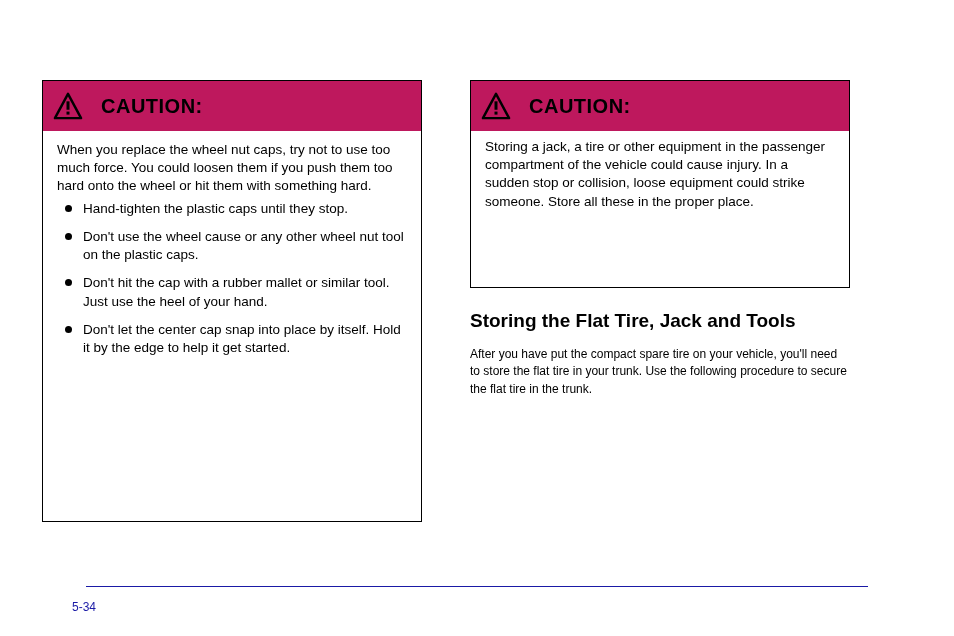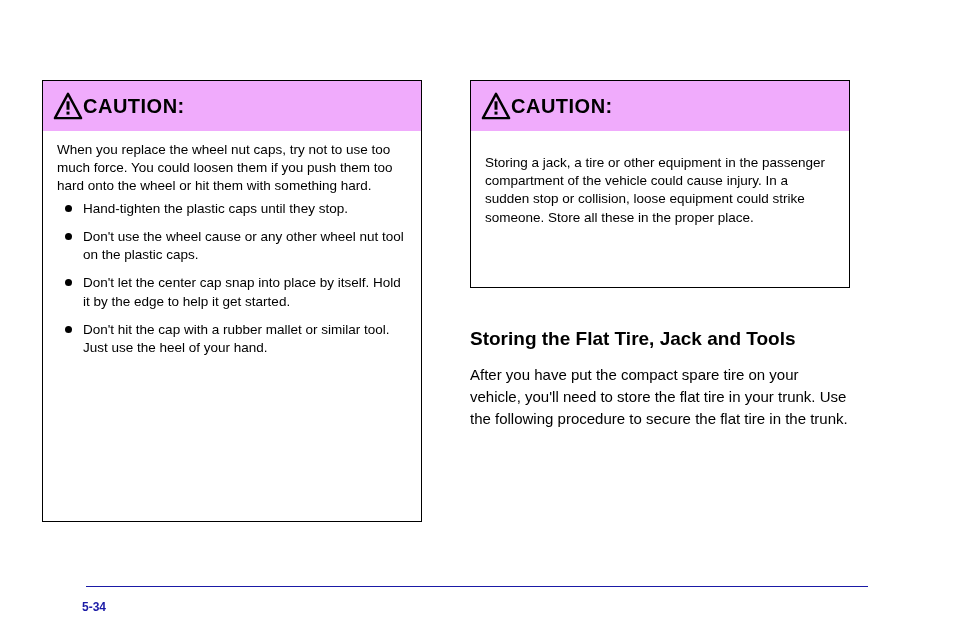--- a/index.html
+++ b/index.html
@@ -1,33 +1,33 @@
 <!DOCTYPE html>
 <html><head>
 <meta charset="utf-8">
 <style>
   * { box-sizing: border-box; margin: 0; padding: 0; }
   html, body { width: 954px; height: 636px; font-family: Arial, Helvetica, sans-serif; background: #fff; color: #000; }
   .page { position: relative; width: 954px; height: 636px; }
   .caution-box { position: absolute; border: 1.5px solid #000; background: #fff; }
   .box-left { left: 42px; top: 80px; width: 380px; height: 442px; }
   .box-right { left: 470px; top: 80px; width: 380px; height: 208px; }
-  .caution-header { background: #f0abfc; height: 50px; display: flex; align-items: center; padding-left: 10px; gap: 0; border-bottom: 0; }
+  .caution-header { background: #be185d; height: 50px; display: flex; align-items: center; padding-left: 10px; gap: 18px; border-bottom: 0; }
   .caution-title { font-size: 20px; font-weight: bold; letter-spacing: 0.5px; }
   .caution-body { padding: 10px 14px 14px 14px; font-size: 13.5px; line-height: 1.35; }
-  .box-right .caution-body { padding: 23px 14px 14px 14px; }
+  .box-right .caution-body { padding: 7px 14px 14px 14px; }
   .intro { margin-bottom: 4px; }
   ul.caution-list { list-style: none; padding-left: 4px; }
   ul.caution-list li { position: relative; padding-left: 22px; margin-bottom: 10px; }
   ul.caution-list li::before { content: ""; position: absolute; left: 4px; top: 5px; width: 7px; height: 7px; background: #000; border-radius: 50%; }
   .page-title-area { position: absolute; left: 470px; top: 310px; width: 380px; }
-  .page-h1 { font-size: 19px; font-weight: bold; margin-bottom: 14px; margin-top: 18px; }
-  .page-para { font-size: 15px; line-height: 1.45; }
+  .page-h1 { font-size: 19px; font-weight: bold; margin-bottom: 14px; }
+  .page-para { font-size: 12px; line-height: 1.45; }
   .rule { position: absolute; left: 86px; top: 586px; width: 782px; height: 0; border-top: 1px solid #1a1aa6; }
-  .page-num { position: absolute; left: 82px; top: 600px; font-size: 12px; color: #1a1aa6; font-weight: bold; text-align: center; }
+  .page-num { position: absolute; left: 72px; top: 600px; font-size: 12px; color: #1a1aa6; font-weight: normal; text-align: center; }
   .warn-icon { width: 30px; height: 28px; flex: 0 0 auto; }
 </style>
 </head>
 <body>
 
 <div class="page">
 
   <div class="caution-box box-left">
     <div class="caution-header">
       <svg class="warn-icon" viewBox="0 0 32 30">
@@ -35,22 +35,22 @@
         <rect x="14.4" y="10" width="3.2" height="9" fill="#000"></rect>
         <rect x="14.4" y="21" width="3.2" height="3.2" fill="#000"></rect>
       </svg>
       <span class="caution-title">CAUTION:</span>
     </div>
     <div class="caution-body">
       <p class="intro">When you replace the wheel nut caps, try not to use too much force. You could loosen them if you push them too hard onto the wheel or hit them with something hard.</p>
       <ul class="caution-list">
         <li>Hand-tighten the plastic caps until they stop.</li>
         <li>Don't use the wheel cause or any other wheel nut tool on the plastic caps.</li>
+        <li>Don't hit the cap with a rubber mallet or similar tool. Just use the heel of your hand.</li>
         <li>Don't let the center cap snap into place by itself. Hold it by the edge to help it get started.</li>
-        <li>Don't hit the cap with a rubber mallet or similar tool. Just use the heel of your hand.</li>
       </ul>
     </div>
   </div>
 
   <div class="caution-box box-right">
     <div class="caution-header">
       <svg class="warn-icon" viewBox="0 0 32 30">
         <polygon points="16,2 30,28 2,28" fill="none" stroke="#000" stroke-width="2.6" stroke-linejoin="round"></polygon>
         <rect x="14.4" y="10" width="3.2" height="9" fill="#000"></rect>
         <rect x="14.4" y="21" width="3.2" height="3.2" fill="#000"></rect>

